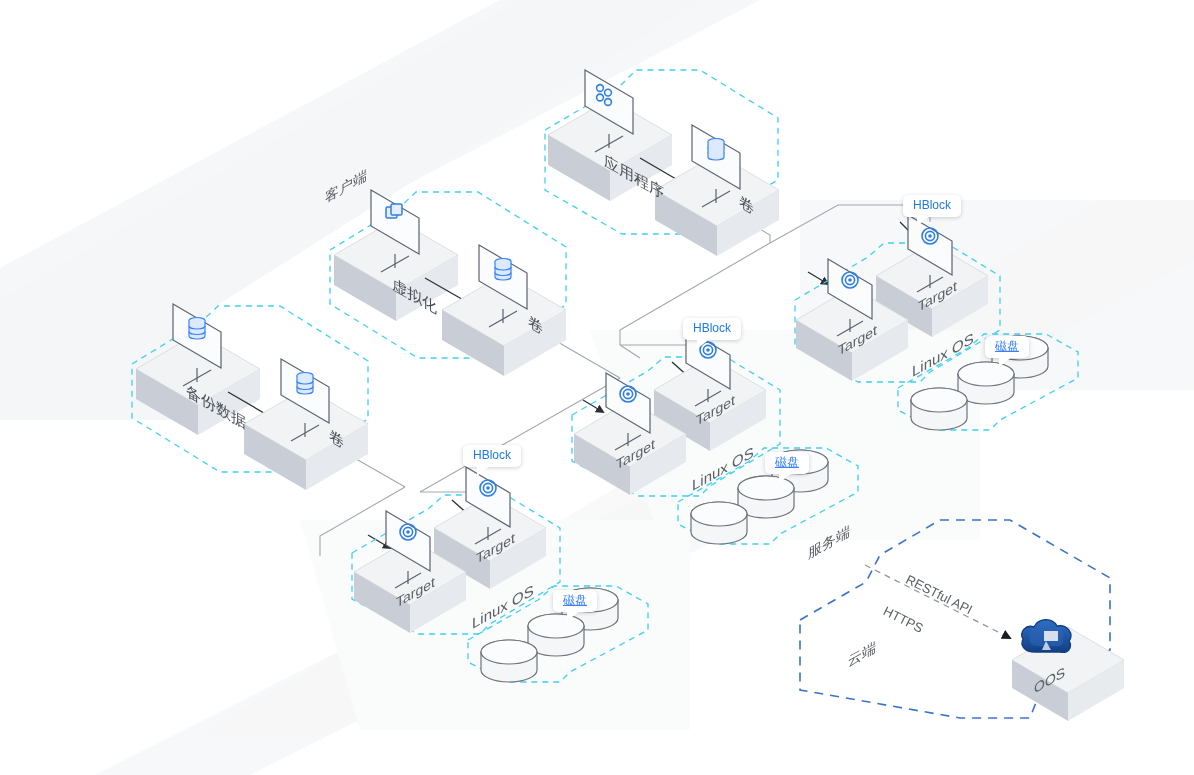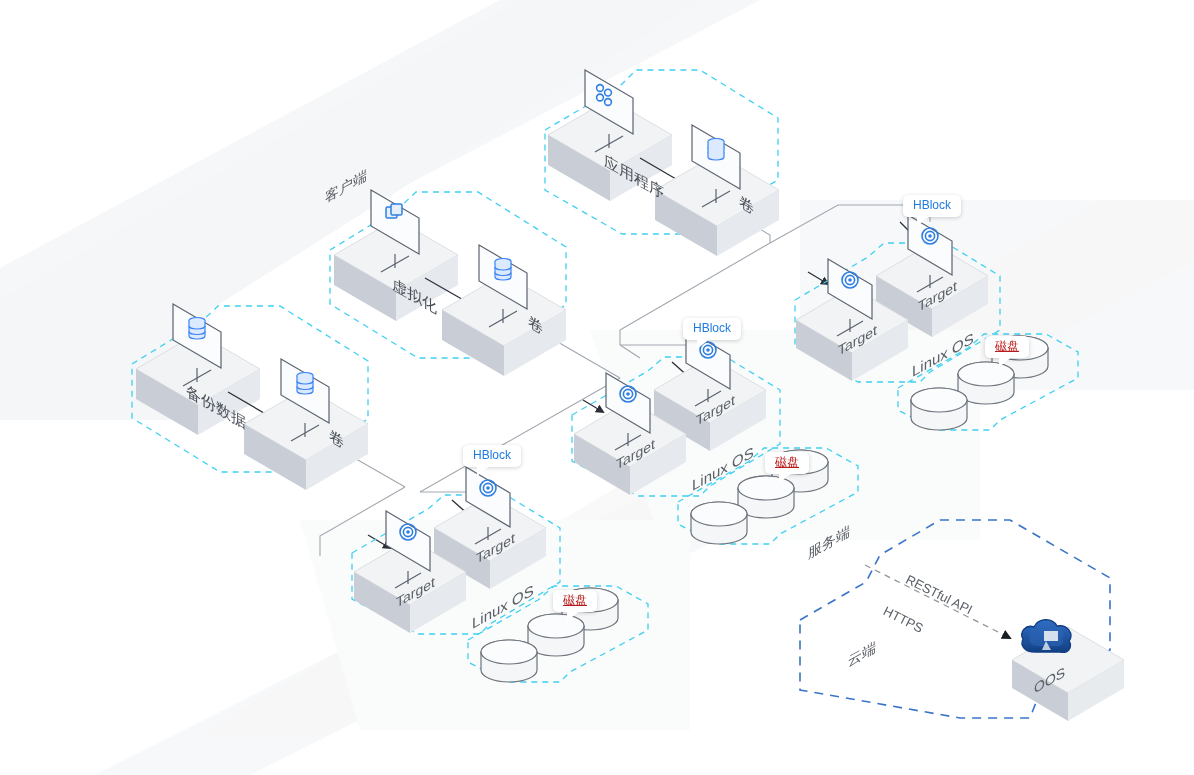--- a/index.html
+++ b/index.html
@@ -8,21 +8,21 @@
   #stage{position:relative;width:1194px;height:775px;background:#ffffff;}
   #stage svg{position:absolute;left:0;top:0;}
   .lbl{position:absolute;white-space:nowrap;pointer-events:none;}
   .tip{position:absolute;background:#ffffff;border-radius:5px;
        box-shadow:0 1px 4px rgba(0,0,0,.18);
        color:#1f7ae0;font-size:12px;padding:4px 10px 5px;
        white-space:nowrap;line-height:1.1;}
   .tip:after{content:"";position:absolute;left:14px;bottom:-9px;
        width:0;height:0;border-left:0 solid transparent;
        border-right:14px solid transparent;border-top:11px solid #ffffff;}
-  .tip.cn{color:#b91c1c;text-decoration:underline;}
+  .tip.cn{color:#3b82f6;text-decoration:underline;}
   .grouplbl{position:absolute;color:#5a5f66;font-size:14px;white-space:nowrap;}
 </style>
 </head>
 <body>
 
 <div id="stage">
 
   <svg width="1194" height="775" viewBox="0 0 1194 775">
     <defs>
       <marker id="ah" markerWidth="9" markerHeight="9" refX="7" refY="4.5" orient="auto" markerUnits="userSpaceOnUse">

